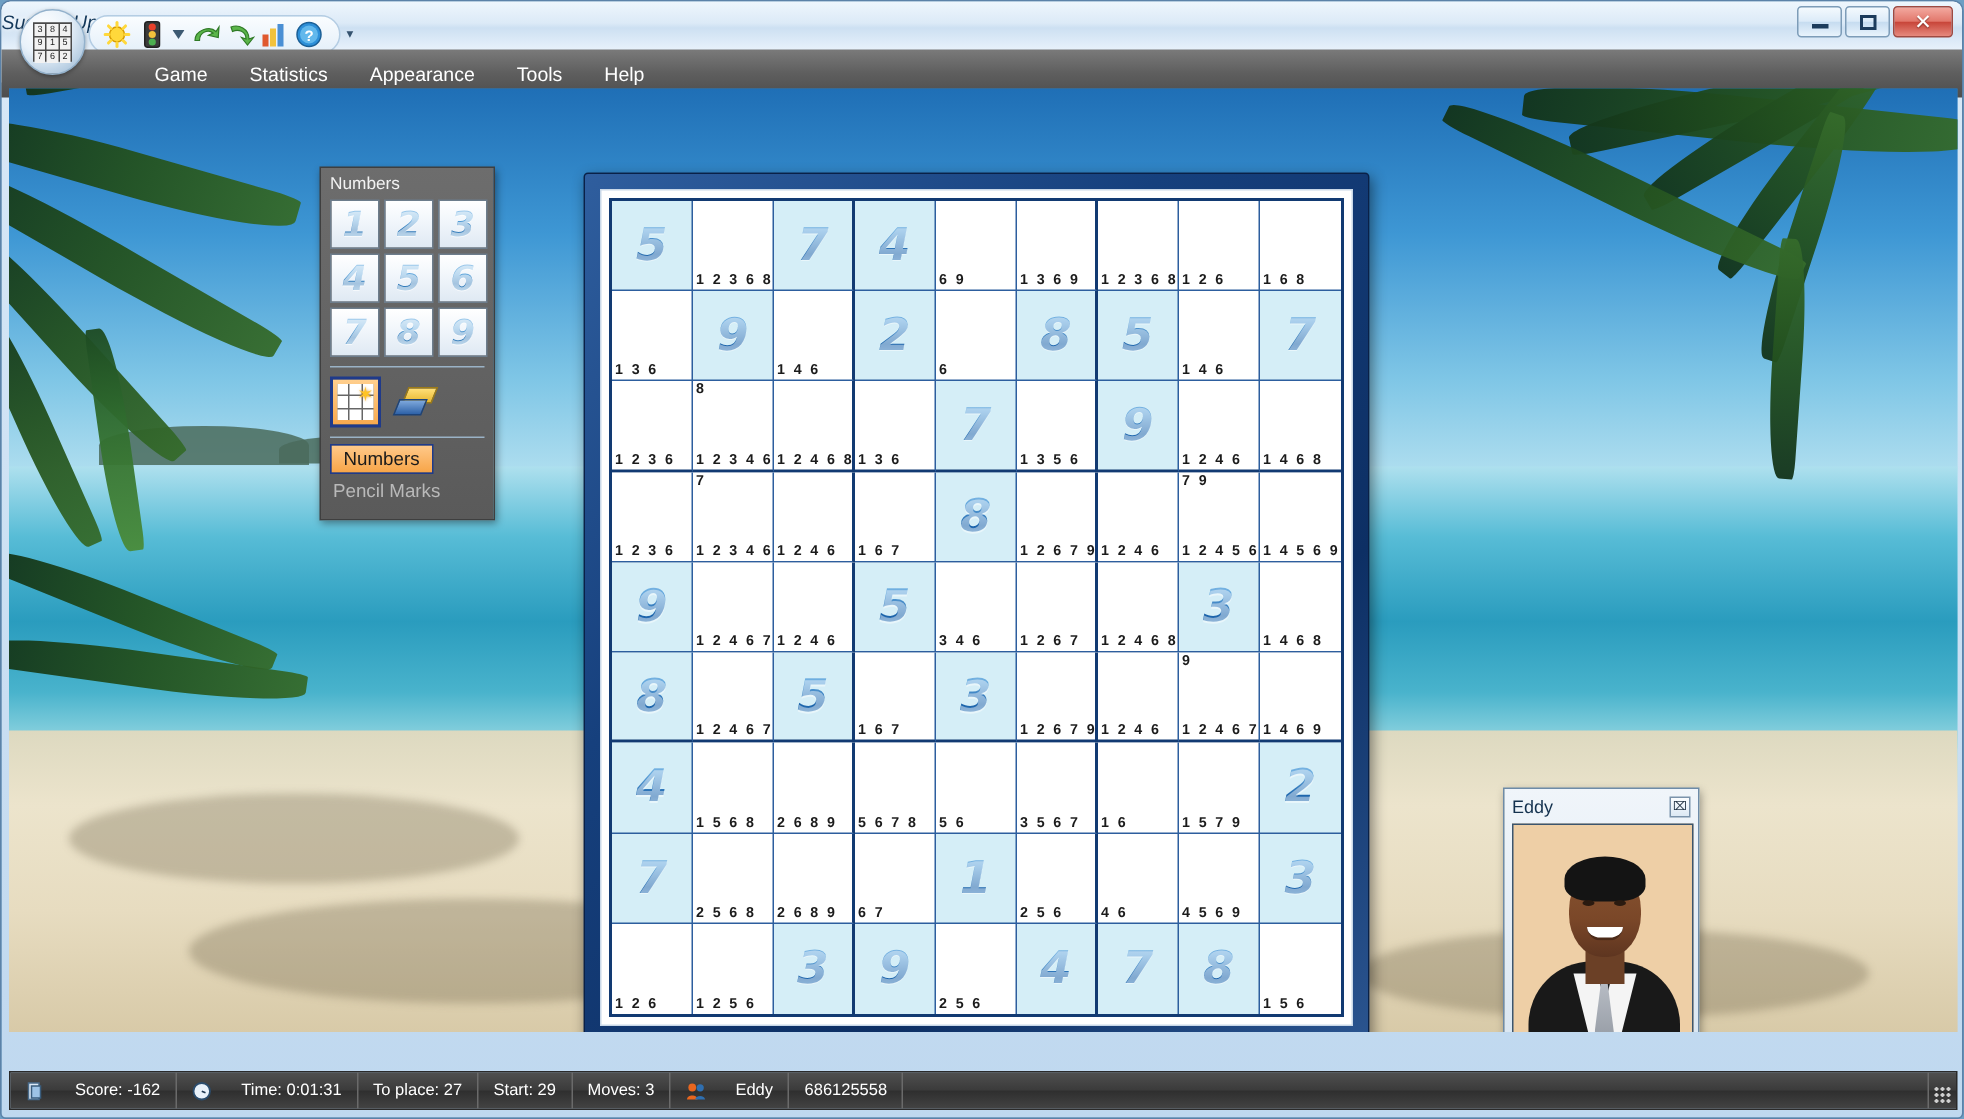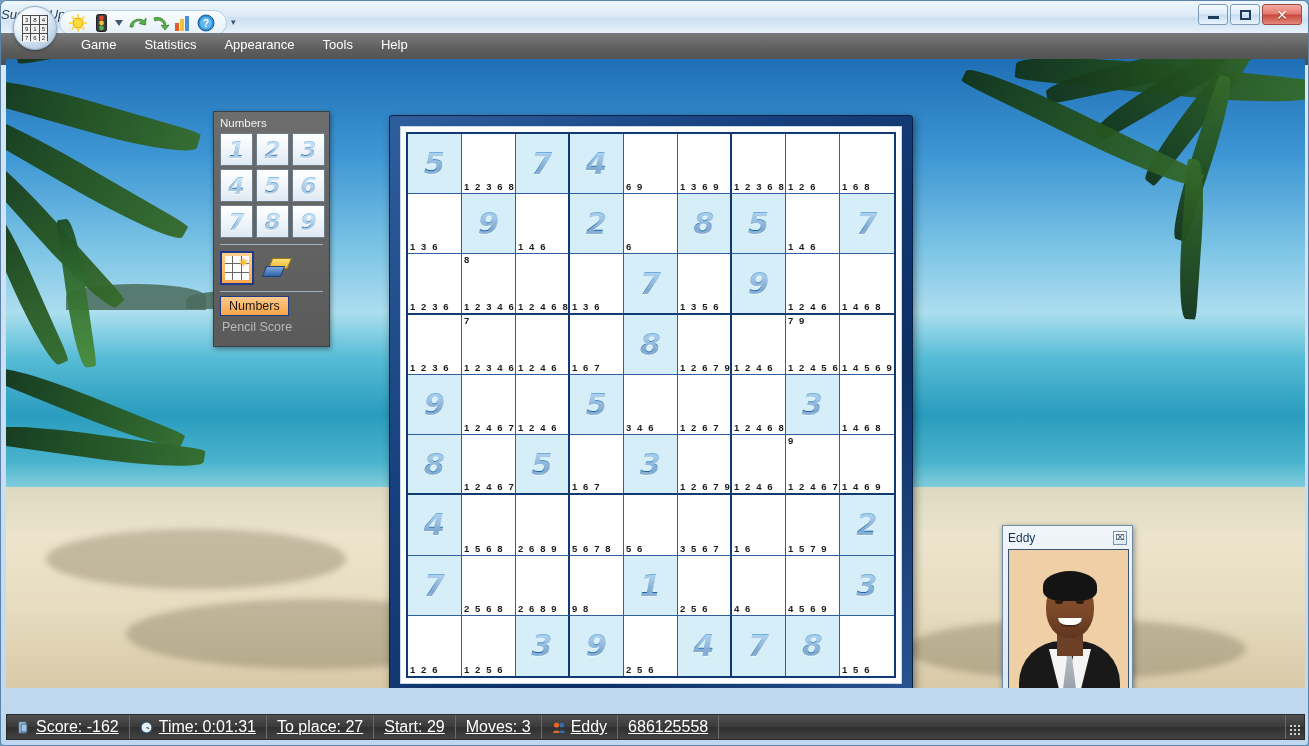--- a/index.html
+++ b/index.html
@@ -72,21 +72,21 @@
   }
   #qat-more {
     position: absolute; left: 230px; top: -16px;
     font-size: 9px; color: #35536f; cursor: pointer;
   }
 
   
   #menubar {
     position: absolute; left: 0; top: 32px; width: 100%; height: 32px;
     background: linear-gradient(180deg,#7a7a7a 0%,#5e5e5e 50%,#4d4d4d 100%);
-    display: flex; padding-left: 66px;
+    display: flex; align-items: center; padding-left: 88px;
   }
   .menu-item {
     color: #ffffff; font-size: 13px; padding: 4px 14px; cursor: pointer;
   }
 
   
   #orb {
     position: absolute; left: 12px; top: 5px;
     width: 44px; height: 44px; border-radius: 50%;
     background: radial-gradient(circle at 35% 28%, #ffffff 0%, #e9f2fa 42%, #b9cfe3 75%, #8fadc8 100%);
@@ -351,24 +351,24 @@
   }
 
   
   #statusbar {
     position: absolute; left: 5px; bottom: 5px; width: 1299px; height: 26px;
     background: linear-gradient(180deg,#4f4f4f 0%,#3b3b3b 48%,#2f2f2f 52%,#434343 100%);
     display: flex; align-items: stretch;
     border: 1px solid #2a2a2a;
   }
   .sb-cell {
-    display: flex; align-items: center; gap: 5px;
+    display: flex; align-items: center; gap: 19px;
     padding: 0 10px;
     border-right: 1px solid #6a6a6a;
-    color: #ffffff; font-size: 16px; white-space: nowrap; text-decoration: underline;
+    color: #ffffff; font-size: 11px; white-space: nowrap;
   }
   .sb-icon { width: 14px; height: 14px; display: flex; align-items: center; justify-content: center; font-size: 11px; }
   #sb-grip {
     margin-left: auto; width: 18px;
     display: flex; align-items: flex-end; justify-content: flex-end;
     padding: 0 3px 3px 0; border-right: none;
     cursor: nwse-resize;
   }
   #sb-grip div {
     width: 12px; height: 12px;
@@ -556,21 +556,21 @@
           </div>
           <div id="tool-star">✶</div>
         </div>
         <div id="tool-eraser">
           <div id="eraser-top"></div>
           <div id="eraser-bot"></div>
         </div>
       </div>
       <div id="mode-sep"></div>
       <div id="mode-numbers">Numbers</div>
-      <div id="mode-pencil">Pencil Score</div>
+      <div id="mode-pencil">Pencil Marks</div>
     </div>
 
     <div id="board-frame">
       <div id="board-inner">
         <div id="board">
             <div class="cell given">
               <div class="val">5</div>
             </div>
             <div class="cell">
               <div class="pm pm-bottom">1 2 3 6 8</div>
@@ -765,21 +765,21 @@
             <div class="cell given">
               <div class="val">7</div>
             </div>
             <div class="cell">
               <div class="pm pm-bottom">2 5 6 8</div>
             </div>
             <div class="cell bw">
               <div class="pm pm-bottom">2 6 8 9</div>
             </div>
             <div class="cell">
-              <div class="pm pm-bottom">9 8</div>
+              <div class="pm pm-bottom">6 7</div>
             </div>
             <div class="cell given">
               <div class="val">1</div>
             </div>
             <div class="cell bw">
               <div class="pm pm-bottom">2 5 6</div>
             </div>
             <div class="cell">
               <div class="pm pm-bottom">4 6</div>
             </div>

